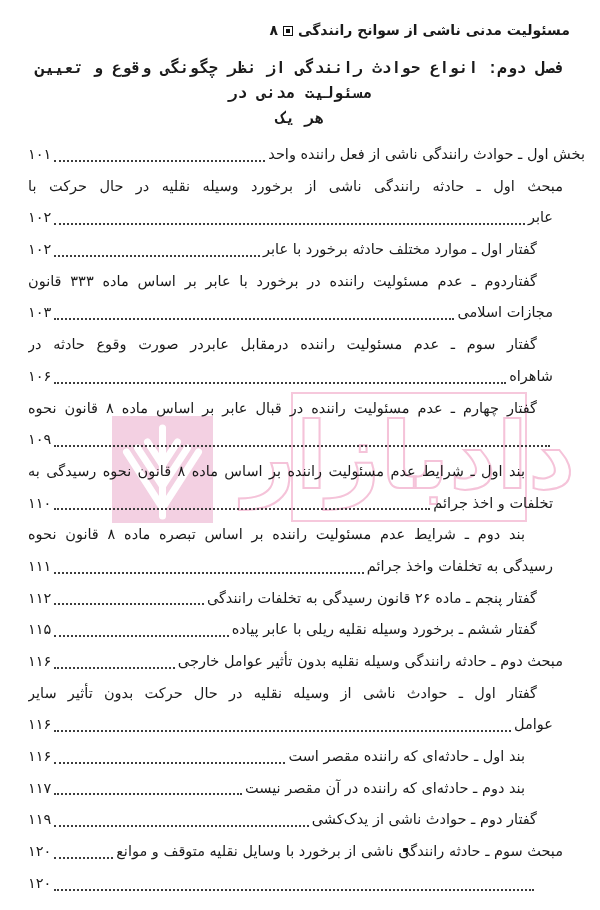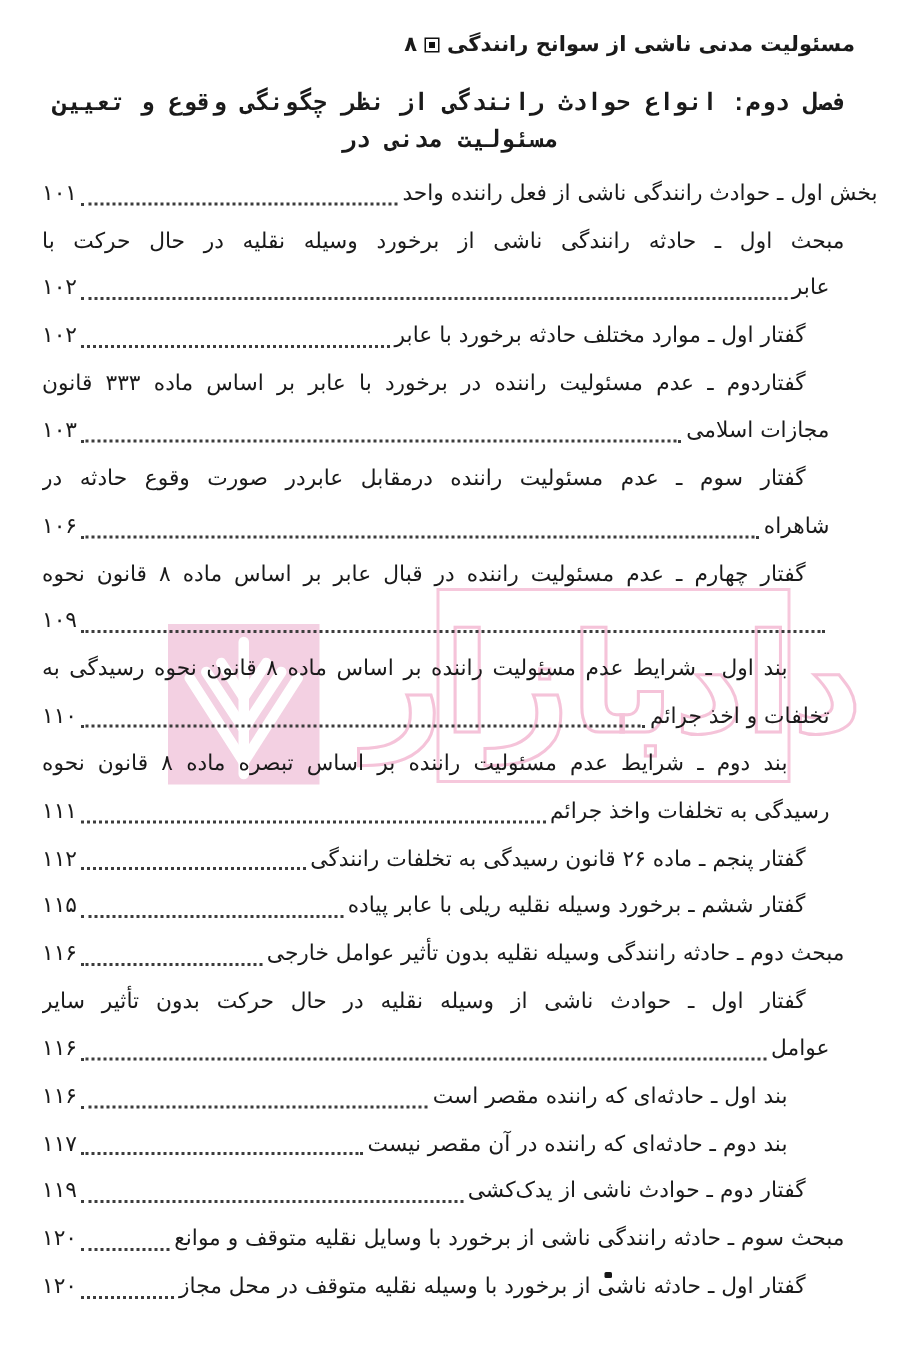--- a/index.html
+++ b/index.html
@@ -102,20 +102,21 @@
       <span class="wm-word">دادبازار</span>
     </div>
   </div>
 
   <div class="content">
 
     <div class="running-header"><span>مسئولیت مدنی ناشی از سوانح رانندگی</span><span class="marker"></span><span>۸</span></div>
 
     <div class="chapter-title">
       <div>فصل دوم: انواع حوادث رانندگی از نظر چگونگی وقوع و تعیین مسئولیت مدنی در</div>
+      <div>هر یک</div>
     </div>
 
     <div class="toc">
         <div class="toc-line lvl-bakhsh">
           <span class="toc-text">بخش اول ـ حوادث رانندگی ناشی از فعل راننده واحد</span>
           <span class="dots"></span>
           <span class="page-num">۱۰۱</span>
         </div>
         <div class="toc-line lvl-mabhas just">مبحث اول ـ حادثه رانندگی ناشی از برخورد وسیله نقلیه در حال حرکت با</div>
         <div class="toc-line lvl-mabhas cont">
@@ -192,21 +193,20 @@
           <span class="toc-text">گفتار دوم ـ حوادث ناشی از یدک‌کشی</span>
           <span class="dots"></span>
           <span class="page-num">۱۱۹</span>
         </div>
         <div class="toc-line lvl-mabhas">
           <span class="toc-text">مبحث سوم ـ حادثه رانندگی ناشی از برخورد با وسایل نقلیه متوقف و موانع</span>
           <span class="dots"></span>
           <span class="page-num">۱۲۰</span>
         </div>
         <div class="toc-line lvl-goftar">
-          <span class="toc-text">گفتار اول ـ حادثه ناشی از برخورد با وسیله نقلیه متوقف در محل مجاز</span>
           <span class="dots"></span>
           <span class="page-num">۱۲۰</span>
         </div>
       </div>
 
   </div>
 
   <div class="speck"></div>
 
 </div>

